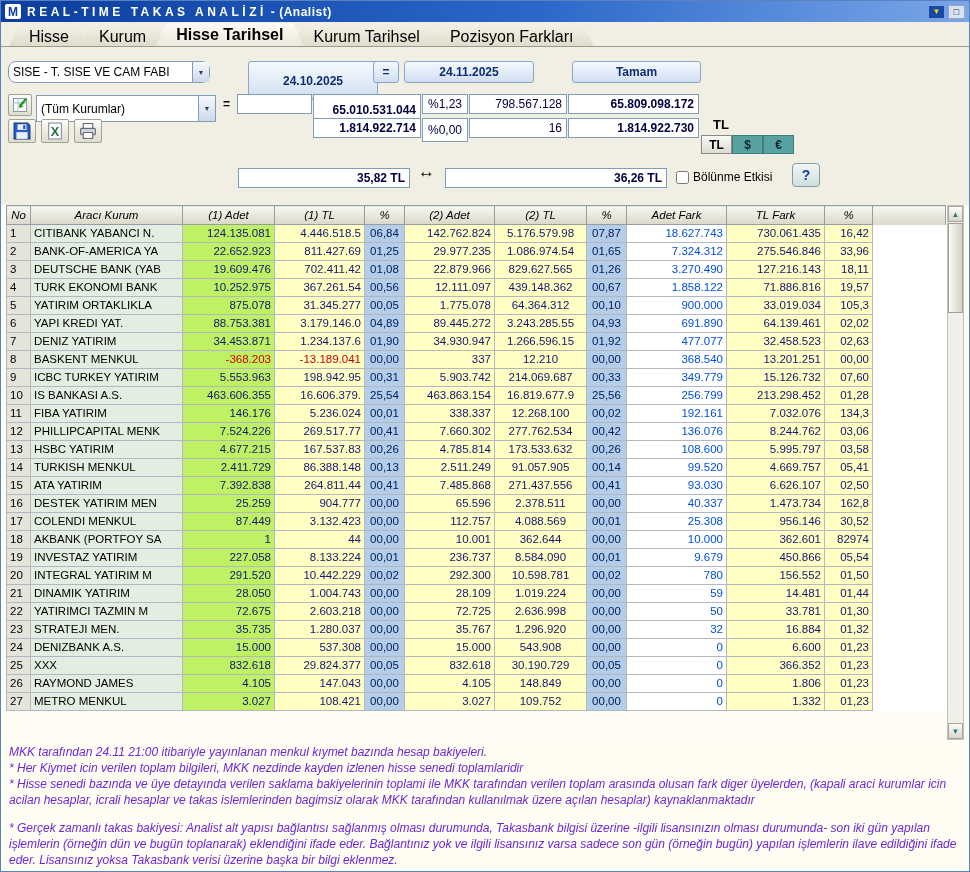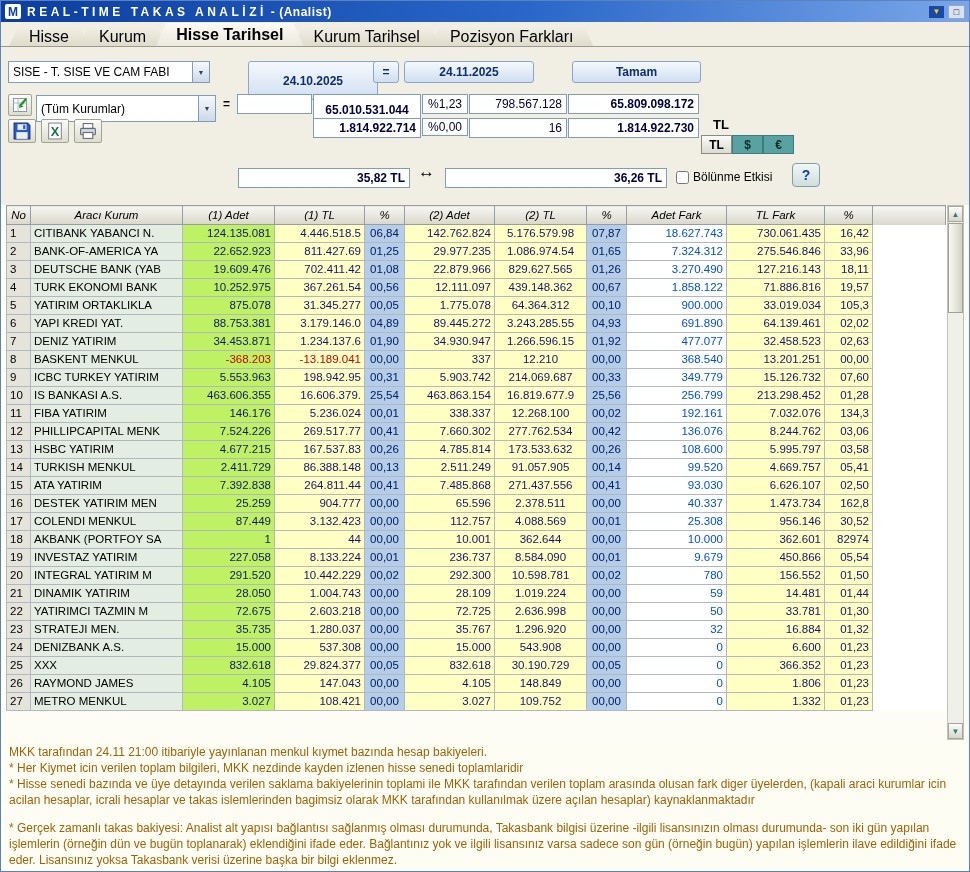--- a/index.html
+++ b/index.html
@@ -32,45 +32,45 @@
   
   .controls { position:relative; height:158px; background:#f1efe3; }
   .combo { position:absolute; background:#fff; border:1px solid #7f9db9; display:flex; align-items:center; }
   .combo-text { flex:1; padding:0 4px; font-size:12px; white-space:nowrap; overflow:hidden; color:#000; }
   .combo-btn { width:17px; align-self:stretch; background:linear-gradient(#f6f9fc,#ccd9ea);
                border-left:1px solid #7f9db9; display:flex; align-items:center; justify-content:center;
                font-size:7px; color:#33425c; }
   .btn { position:absolute; display:flex; align-items:center; justify-content:center;
          background:linear-gradient(#f5f9fd,#d0def2); border:1px solid #8aa6ca; border-radius:3px;
          font-weight:bold; color:#0e2f6e; font-size:12px; }
-  #stock-combo { left:7px;  top:14px; width:202px; height:22px; }
+  #stock-combo { left:7px;  top:14px; width:202px; height:22px;border-radius:8px; }
   .date-from   { left:247px; top:14px; width:130px; height:39px; }
   .eq-btn      { left:372px; top:14px; width:26px;  height:22px; }
   .date-to     { left:403px; top:14px; width:130px; height:22px; }
   .ok-btn      { left:571px; top:14px; width:129px; height:22px; }
   #firm-combo  { left:35px; top:48px; width:180px; height:27px; }
   .eq-label { position:absolute; left:222px; top:50px; font-size:12px; font-weight:bold; color:#000; }
   .icon-btn { position:absolute; width:28px; height:24px; background:linear-gradient(#fcfcf9,#dddccf);
               border:1px solid #a0a494; border-radius:2px; display:flex; align-items:center; justify-content:center; }
   .icon-btn.import { left:7px; top:47px; width:24px; height:22px; }
   .icon-btn.save  { left:7px;  top:72px; }
   .icon-btn.excel { left:40px; top:72px; }
   .icon-btn.print { left:73px; top:72px; }
   .field { position:absolute; border:1px solid #7f9db9; background:#fff; font-family:inherit;
            font-size:12px; padding:1px 4px; color:#000040; }
   .num { text-align:right; font-weight:bold; }
   .mid { text-align:right; font-weight:normal; }
   .pct { text-align:center; font-weight:normal; }
   .f-blank  { left:236px; top:47px; width:75px;  height:20px; }
-  .f-total1 { left:312px; top:47px; width:108px; height:32px;text-align:center; }
+  .f-total1 { left:312px; top:47px; width:108px; height:32px; }
   .f-pct1   { left:421px; top:47px; width:46px;  height:20px; }
   .f-diff1  { left:468px; top:47px; width:98px;  height:20px; }
   .f-total2 { left:567px; top:47px; width:131px; height:20px; }
   .f-lot1   { left:312px; top:71px; width:108px; height:20px; }
-  .f-pct2   { left:421px; top:71px; width:46px;  height:18px; }
+  .f-pct2   { left:421px; top:71px; width:46px;  height:24px; }
   .f-diff2  { left:468px; top:71px; width:98px;  height:20px; }
   .f-lot2   { left:567px; top:71px; width:131px; height:20px; }
   .tl-label { position:absolute; left:712px; top:70px; font-weight:bold; font-size:13px; color:#000; }
   .currency-switch { position:absolute; left:700px; top:88px; display:flex; }
   .cur-btn { width:31px; height:19px; display:flex; align-items:center; justify-content:center;
              font-size:12px; font-weight:bold; background:#58a2a2; border:1px solid #3c7c7c; color:#0c2c2c; }
   .cur-btn.active { background:linear-gradient(#fbfbf7,#dbdbd0); border:1px solid #8a8a80; color:#000; }
   .f-price-from { left:237px; top:121px; width:172px; height:20px; }
   .f-price-to   { left:444px; top:121px; width:222px; height:20px; }
   .price-arrow { position:absolute; left:417px; top:115px; font-size:17px; font-weight:bold; color:#000; }
@@ -107,21 +107,21 @@
              background:#f0f0ea; border:1px solid #c2c2b8; }
   .sb-btn { position:absolute; left:0; width:15px; height:16px;
             background:linear-gradient(#fdfdfa,#d7d7cc); border:1px solid #a6a69c;
             display:flex; align-items:center; justify-content:center; font-size:8px; color:#2e7d7d; }
   .sb-btn.up { top:0; } .sb-btn.down { bottom:0; }
   .sb-thumb { position:absolute; left:0; top:17px; width:15px; height:90px;
               background:linear-gradient(90deg,#fafaf5,#d2d2c6); border:1px solid #a0a096; }
 
   
   .footer { height:133px; background:#fefdf4; padding:4px 8px 0; font-size:12px;
-            line-height:16px; color:#a16207; overflow:hidden; }
+            line-height:16px; color:#6d28d9; overflow:hidden;font-style:italic; }
   .footer p { margin:0; }
   .footer p.gap { height:12px; }
 </style>
 </head>
 <body>
 
 <div class="window">
 
   <div class="titlebar">
     <div class="logo">M</div>

